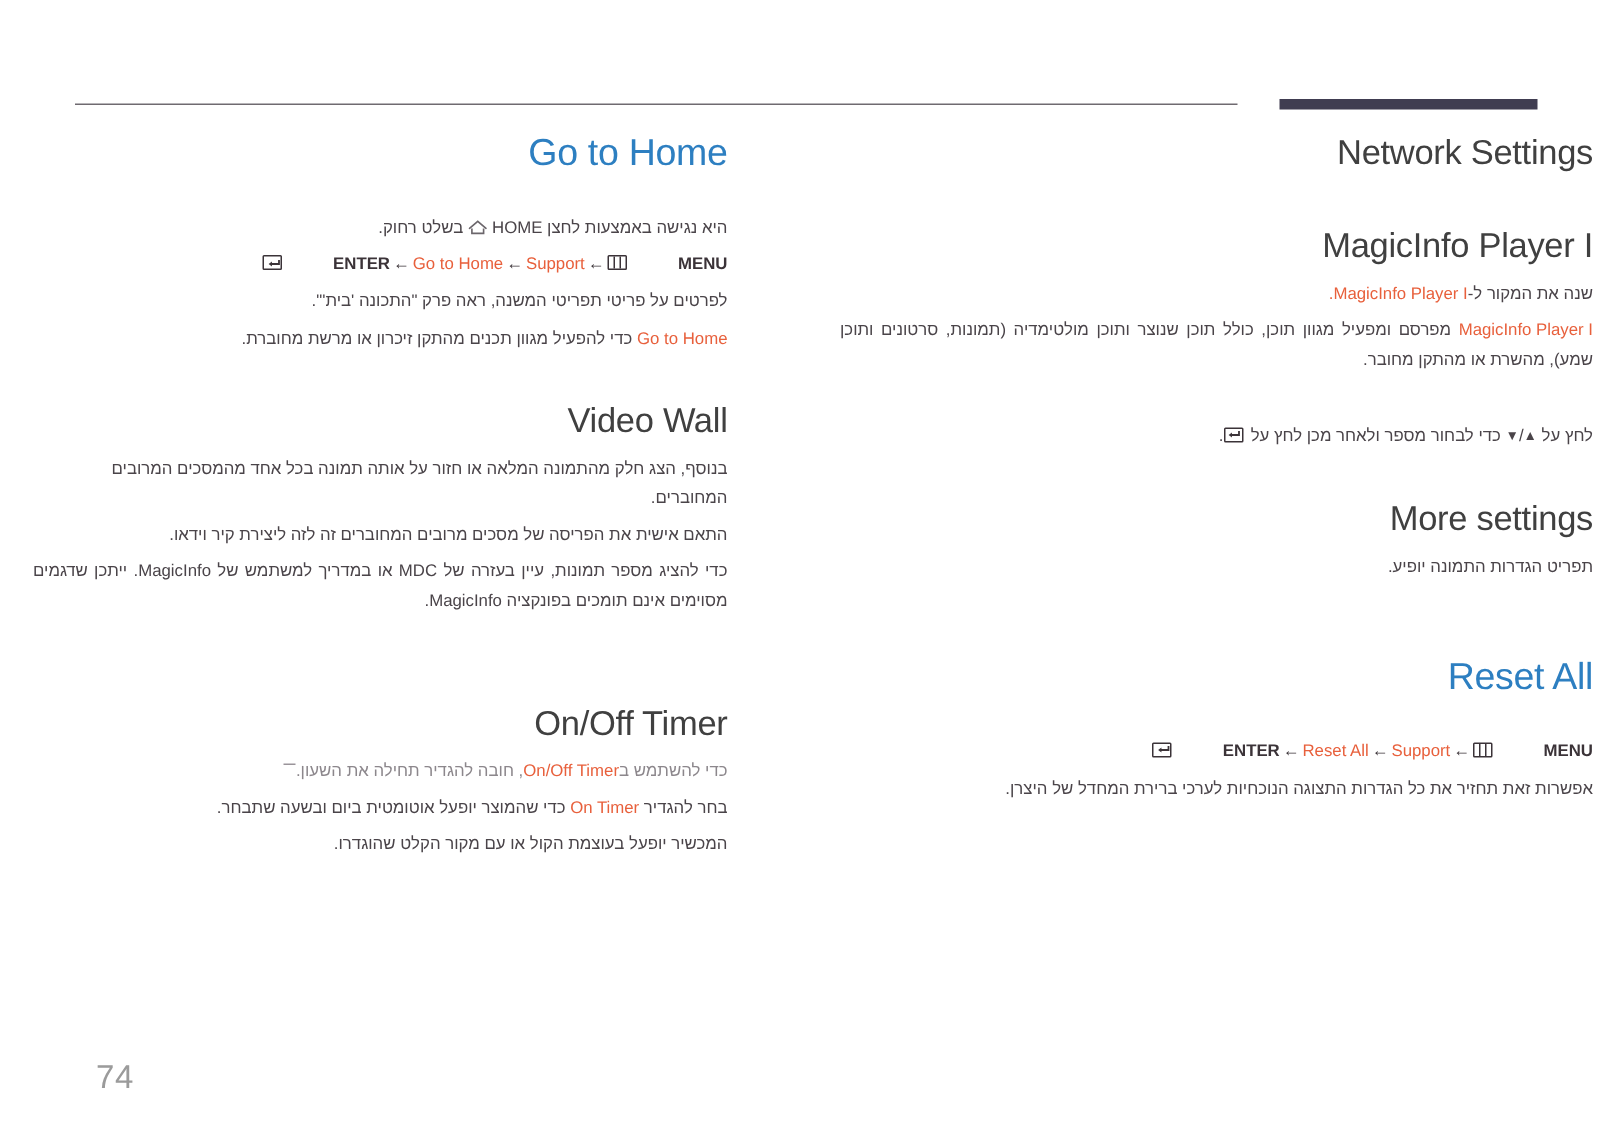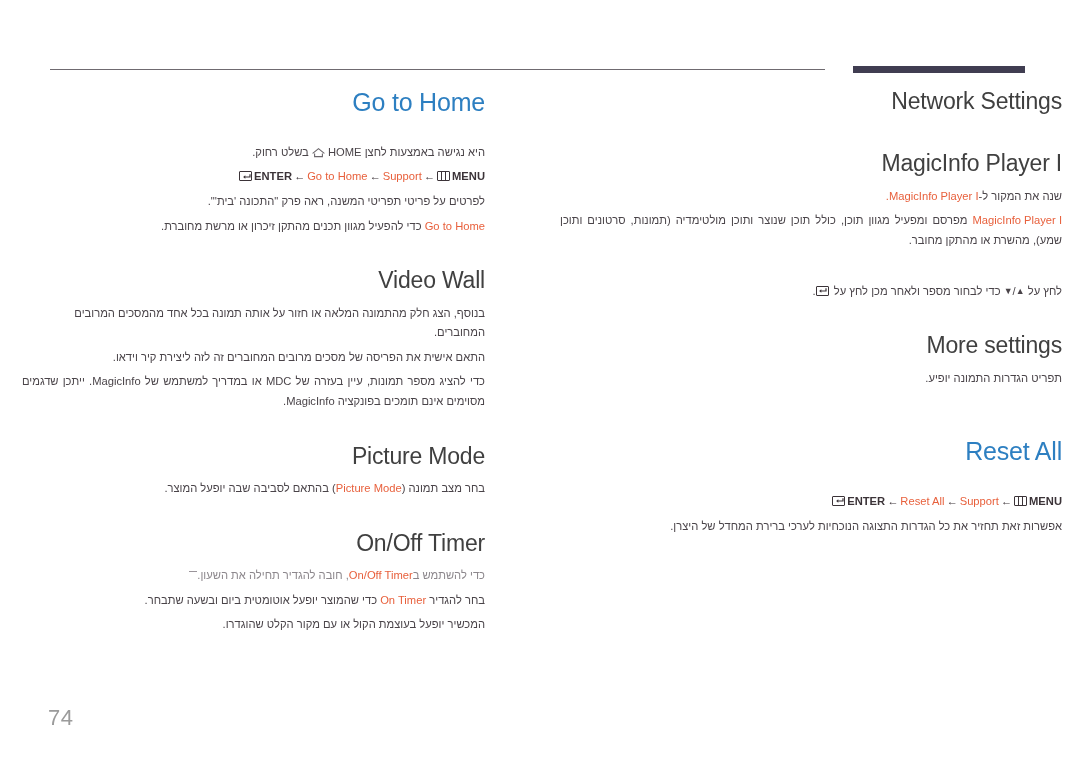--- a/index.html
+++ b/index.html
@@ -124,20 +124,21 @@
     color: #3b3338;
     font-weight: normal;
     padding: 0 2px;
   }
   .breadcrumb .crumb-accent {
     color: #e8603c;
     font-weight: normal;
   }
   .breadcrumb .crumb-plain {
     font-weight: bold;
+    margin-left: 32px;
   }
 
   
   .icon-menu {
     display: inline-block;
     width: 13px;
     height: 10px;
     border: 1.4px solid #3b3338;
     border-radius: 1px;
     position: relative;
@@ -188,21 +189,21 @@
     display: inline-block;
     width: 8px;
     border-top: 1px solid #9a949a;
     vertical-align: 7px;
     margin-left: 4px;
   }
 
   
   .page-number {
     position: absolute;
-    left: 48px;
+    left: 64px;
     top: 705px;
     font-size: 22px;
     color: #9b9b9b;
     letter-spacing: 0.5px;
     direction: ltr;
   }
 </style>
 </head>
 <body>
 
@@ -294,26 +295,20 @@
 
       <div class="section">
         <h2 class="sec-title">Video Wall</h2>
         <p class="sec-body">בנוסף, הצג חלק מהתמונה המלאה או חזור על אותה תמונה בכל אחד מהמסכים המרובים המחוברים.</p>
         <p class="sec-body">התאם אישית את הפריסה של מסכים מרובים המחוברים זה לזה ליצירת קיר וידאו.</p>
         <p class="sec-body justify">כדי להציג מספר תמונות, עיין בעזרה של MDC או במדריך למשתמש של MagicInfo. ייתכן שדגמים מסוימים אינם תומכים בפונקציה MagicInfo.</p>
       </div>
 
       <div class="spacer-md"></div>
 
-      <div class="section">
-        <h2 class="sec-title">Picture Mode</h2>
-        <p class="sec-body">
-          <span>בחר מצב תמונה (</span><span class="accent ltr">Picture Mode</span><span>) בהתאם לסביבה שבה יופעל המוצר.</span>
-        </p>
-      </div>
 
       <div class="spacer-md"></div>
 
       <div class="section">
         <h2 class="sec-title">On/Off Timer</h2>
         <p class="sec-body note">
           <span>כדי להשתמש ב</span><span class="accent ltr">On/Off Timer</span><span>, חובה להגדיר תחילה את השעון.</span><span class="note-dash"></span>
         </p>
         <p class="sec-body">
           <span>בחר להגדיר </span><span class="accent ltr">On Timer</span><span> כדי שהמוצר יופעל אוטומטית ביום ובשעה שתבחר.</span>

